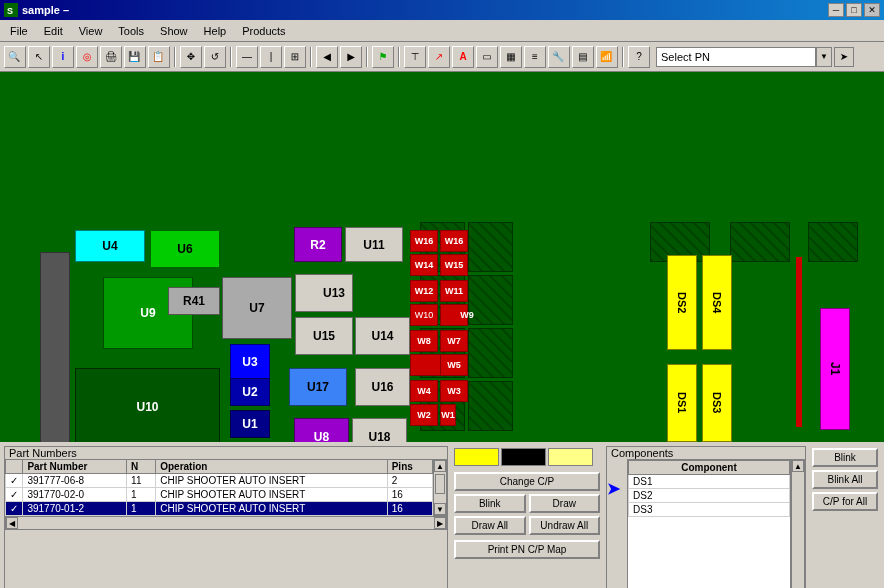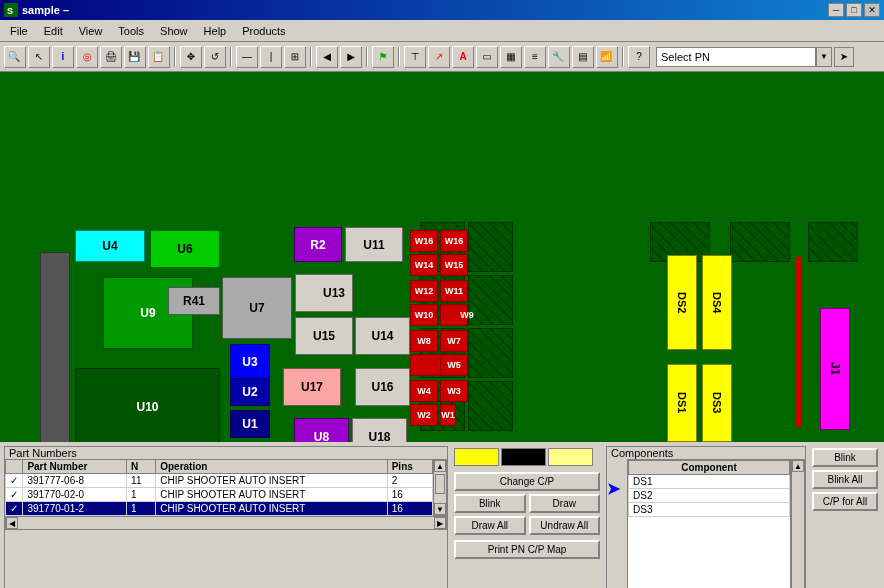--- a/index.html
+++ b/index.html
@@ -310,21 +310,21 @@
   <div style="position:absolute; left:808px; top:150px; width:50px; height:40px; background-image: repeating-linear-gradient(45deg, #004400 0px, #004400 2px, #005500 2px, #005500 8px); border:1px solid #003300;"></div>
 
   <div style="position:absolute; left:796px; top:185px; width:6px; height:170px; background:#cc0000;"></div>
 
   <div style="position:absolute; left:410px; top:158px; width:28px; height:22px; background:#cc0000; border:1px solid #880000; display:flex; align-items:center; justify-content:center; font-size:9px; font-weight:bold; color:white;">W16</div>
   <div style="position:absolute; left:440px; top:158px; width:28px; height:22px; background:#cc0000; border:1px solid #880000; display:flex; align-items:center; justify-content:center; font-size:9px; font-weight:bold; color:white;">W16</div>
   <div style="position:absolute; left:410px; top:182px; width:28px; height:22px; background:#cc0000; border:1px solid #880000; display:flex; align-items:center; justify-content:center; font-size:9px; font-weight:bold; color:white;">W14</div>
   <div style="position:absolute; left:440px; top:182px; width:28px; height:22px; background:#cc0000; border:1px solid #880000; display:flex; align-items:center; justify-content:center; font-size:9px; font-weight:bold; color:white;">W15</div>
   <div style="position:absolute; left:410px; top:208px; width:28px; height:22px; background:#cc0000; border:1px solid #880000; display:flex; align-items:center; justify-content:center; font-size:9px; font-weight:bold; color:white;">W12</div>
   <div style="position:absolute; left:440px; top:208px; width:28px; height:22px; background:#cc0000; border:1px solid #880000; display:flex; align-items:center; justify-content:center; font-size:9px; font-weight:bold; color:white;">W11</div>
-  <div style="position:absolute; left:410px; top:232px; width:28px; height:22px; background:#cc0000; border:1px solid #880000; display:flex; align-items:center; justify-content:center; font-size:9px; font-weight:bold; color:white;">W10</div>
+  <div style="position:absolute; left:410px; top:232px; width:28px; height:22px; background:#cc0000; border:1px solid #880000; display:flex; align-items:center; justify-content:center; font-size:9px; font-weight:normal; color:white;">W10</div>
   <div style="position:absolute; left:440px; top:232px; width:28px; height:22px; background:#cc0000; border:1px solid #880000; display:flex; align-items:center; justify-content:center; font-size:9px; font-weight:bold; color:white;padding-left:26px;">W9</div>
   <div style="position:absolute; left:410px; top:258px; width:28px; height:22px; background:#cc0000; border:1px solid #880000; display:flex; align-items:center; justify-content:center; font-size:9px; font-weight:bold; color:white;">W8</div>
   <div style="position:absolute; left:440px; top:258px; width:28px; height:22px; background:#cc0000; border:1px solid #880000; display:flex; align-items:center; justify-content:center; font-size:9px; font-weight:bold; color:white;">W7</div>
   <div style="position:absolute; left:410px; top:282px; width:28px; height:22px; background:#cc0000; border:1px solid #880000; display:flex; align-items:center; justify-content:center; font-size:12px; font-weight:bold; color:white;padding-left:44px;">W6</div>
   <div style="position:absolute; left:440px; top:282px; width:28px; height:22px; background:#cc0000; border:1px solid #880000; display:flex; align-items:center; justify-content:center; font-size:9px; font-weight:bold; color:white;">W5</div>
   <div style="position:absolute; left:410px; top:308px; width:28px; height:22px; background:#cc0000; border:1px solid #880000; display:flex; align-items:center; justify-content:center; font-size:9px; font-weight:bold; color:white;">W4</div>
   <div style="position:absolute; left:440px; top:308px; width:28px; height:22px; background:#cc0000; border:1px solid #880000; display:flex; align-items:center; justify-content:center; font-size:9px; font-weight:bold; color:white;">W3</div>
   <div style="position:absolute; left:410px; top:332px; width:28px; height:22px; background:#cc0000; border:1px solid #880000; display:flex; align-items:center; justify-content:center; font-size:9px; font-weight:bold; color:white;">W2</div>
   <div style="position:absolute; left:440px; top:332px; width:16px; height:22px; background:#cc0000; border:1px solid #880000; display:flex; align-items:center; justify-content:center; font-size:9px; font-weight:bold; color:white;">W1</div>
 
@@ -349,21 +349,21 @@
   <div class="pcb-component" style="left:230px; top:272px; width:40px; height:36px; background:#0000ff; color:white;">U3</div>
 
   <div class="pcb-component" style="left:295px; top:245px; width:58px; height:38px; background:#d4d0c8;">U15</div>
 
   <div class="pcb-component" style="left:355px; top:245px; width:55px; height:38px; background:#d4d0c8;">U14</div>
 
   <div class="pcb-component hatched" style="left:75px; top:296px; width:145px; height:78px; background:#005500; color:white;">U10</div>
 
   <div class="pcb-component" style="left:230px; top:306px; width:40px; height:28px; background:#0000aa; color:white;">U2</div>
 
-  <div class="pcb-component" style="left:283px; top:296px; width:58px; height:38px; background:#fca5a5;">U17</div>
+  <div class="pcb-component" style="left:289px; top:296px; width:58px; height:38px; background:#3b82f6;">U17</div>
 
   <div class="pcb-component" style="left:355px; top:296px; width:55px; height:38px; background:#d4d0c8;">U16</div>
 
   <div class="pcb-component" style="left:230px; top:338px; width:40px; height:28px; background:#000088; color:white;">U1</div>
 
   <div class="pcb-component" style="left:294px; top:346px; width:55px; height:38px; background:#9900cc; color:white;">U8</div>
 
   <div class="pcb-component" style="left:352px; top:346px; width:55px; height:38px; background:#d4d0c8;">U18</div>
 
   <div class="pcb-component" style="left:667px; top:183px; width:30px; height:95px; background:#ffff00; writing-mode:vertical-rl; font-size:11px;">DS2</div>

